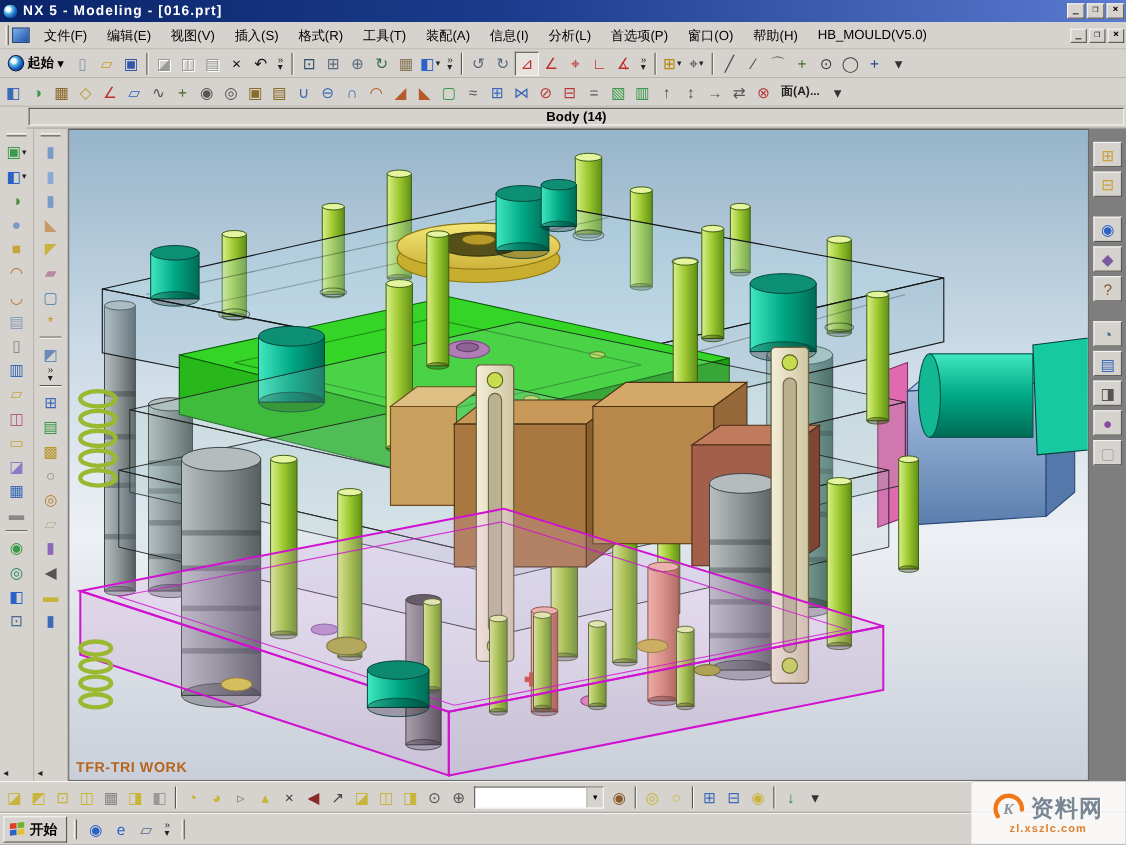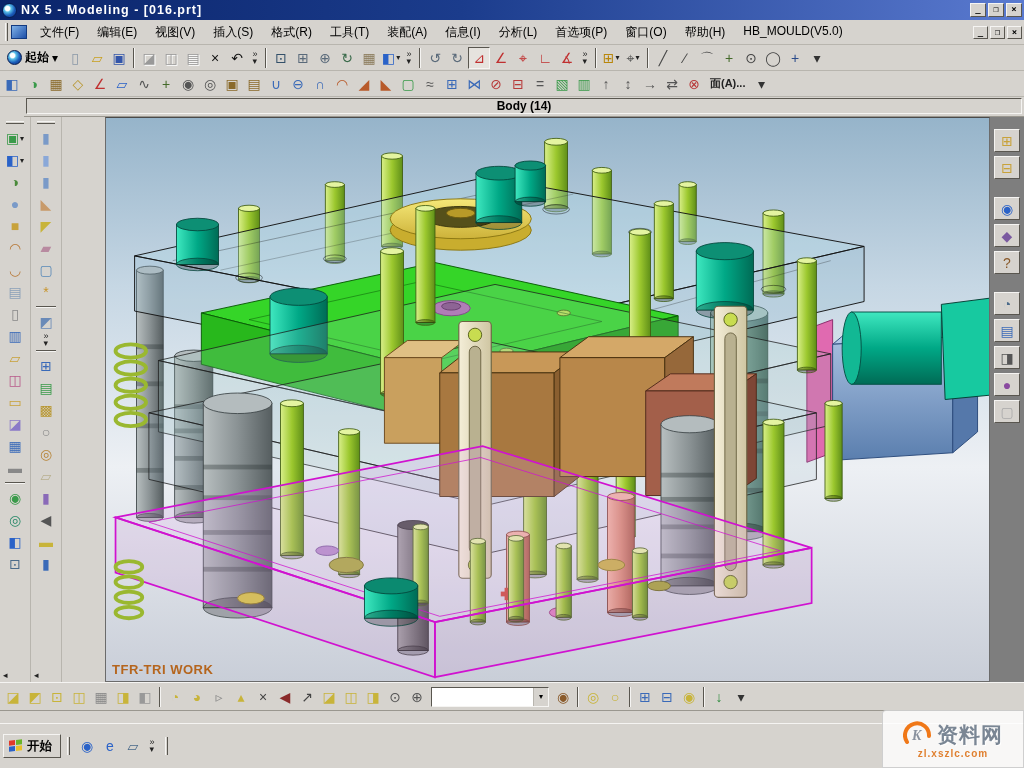--- a/index.html
+++ b/index.html
@@ -66,38 +66,38 @@
   .rail{width:31px;display:flex;flex-direction:column;align-items:center;padding-top:2px;
     border-right:1px solid #b8b5ae;}
   .hgrip{width:18px;height:3px;border-top:1px solid var(--chrome-hi);border-bottom:1px solid var(--chrome-lo);margin:2px 0 3px;}
   .rail .tbtn{width:24px;height:22px;}
   .rail .tsep{width:20px;height:2px;border:none;border-top:1px solid var(--chrome-lo);border-bottom:1px solid var(--chrome-hi);margin:3px 0;}
   .rail .ovf{transform:rotate(0);height:14px;}
   .railarrow{margin-top:auto;margin-bottom:2px;font-size:9px;color:#222;align-self:flex-start;padding-left:3px;}
 
   .viewport{flex:1;position:relative;overflow:hidden;
     background:linear-gradient(180deg,var(--vp-top) 0%,var(--vp-mid1) 30%,var(--vp-mid2) 62%,var(--vp-bot) 100%);
-    border:1px solid #6b6b6b;border-top-color:#4a4a4a;margin-left:43px;}
+    border:1px solid #6b6b6b;border-top-color:#4a4a4a;}
   .viewlabel{position:absolute;left:6px;bottom:4px;color:var(--view-label);font-weight:bold;
     font-size:13px;letter-spacing:.5px;z-index:5;}
   .viewport svg{position:absolute;inset:0;width:100%;height:100%;}
 
   
   .resbar{width:34px;background:var(--resbar);display:flex;flex-direction:column;align-items:center;padding-top:12px;gap:4px;}
   .resbar .tbtn{width:26px;height:23px;background:var(--chrome);
     border:1px solid;border-color:var(--chrome-hi) var(--chrome-lo) var(--chrome-lo) var(--chrome-hi);}
   .resbar .gap{height:10px;flex:0 0 auto;}
 
   
   .btoolbar{height:29px;display:flex;align-items:center;background:var(--chrome);
     border-top:1px solid var(--chrome-hi);border-bottom:1px solid #9a978f;padding:0 2px;}
 
   
-  .taskbar{height:45px;background:var(--chrome);border-top:1px solid var(--chrome-hi);
-    display:flex;align-items:center;padding:2px 3px;gap:3px;margin-top:12px;}
+  .taskbar{height:29px;background:var(--chrome);border-top:1px solid var(--chrome-hi);
+    display:flex;align-items:center;padding:2px 3px;gap:3px;}
   .startb{height:24px;display:flex;align-items:center;gap:4px;padding:0 8px 0 5px;background:var(--chrome);
     border:1px solid;border-color:var(--chrome-hi) var(--chrome-lo) var(--chrome-lo) var(--chrome-hi);font-weight:bold;font-size:12.5px;}
   .winflag{width:14px;height:12px;display:grid;grid-template-columns:6px 6px;grid-template-rows:5px 5px;gap:1px;transform:skewY(-6deg);}
   .winflag i{display:block;}
   .winflag i:nth-child(1){background:#e03a2a;}.winflag i:nth-child(2){background:#6ab42a;}
   .winflag i:nth-child(3){background:#2a62c8;}.winflag i:nth-child(4){background:#e8c02a;}
   .taskbtn{height:24px;width:178px;display:flex;align-items:center;gap:5px;padding:0 6px;font-size:12px;
     border:1px solid;border-color:var(--chrome-hi) var(--chrome-lo) var(--chrome-lo) var(--chrome-hi);
     background:var(--chrome);white-space:nowrap;overflow:hidden;}
   .taskbtn.active{border-color:var(--chrome-lo) var(--chrome-hi) var(--chrome-hi) var(--chrome-lo);

